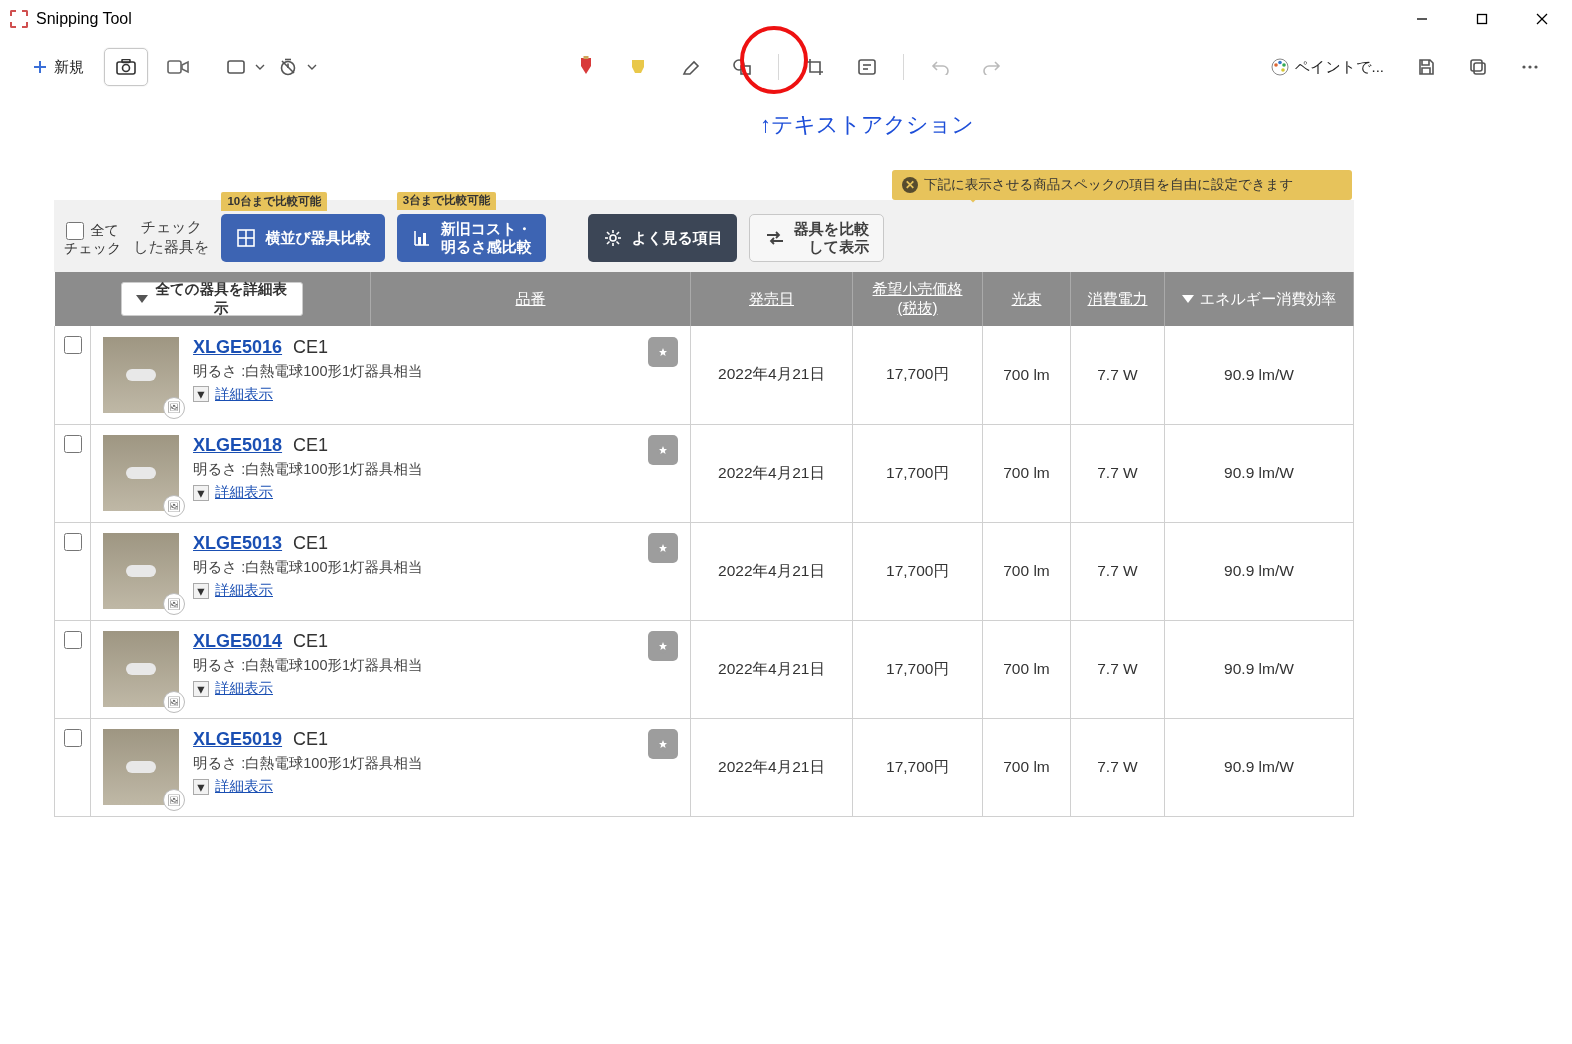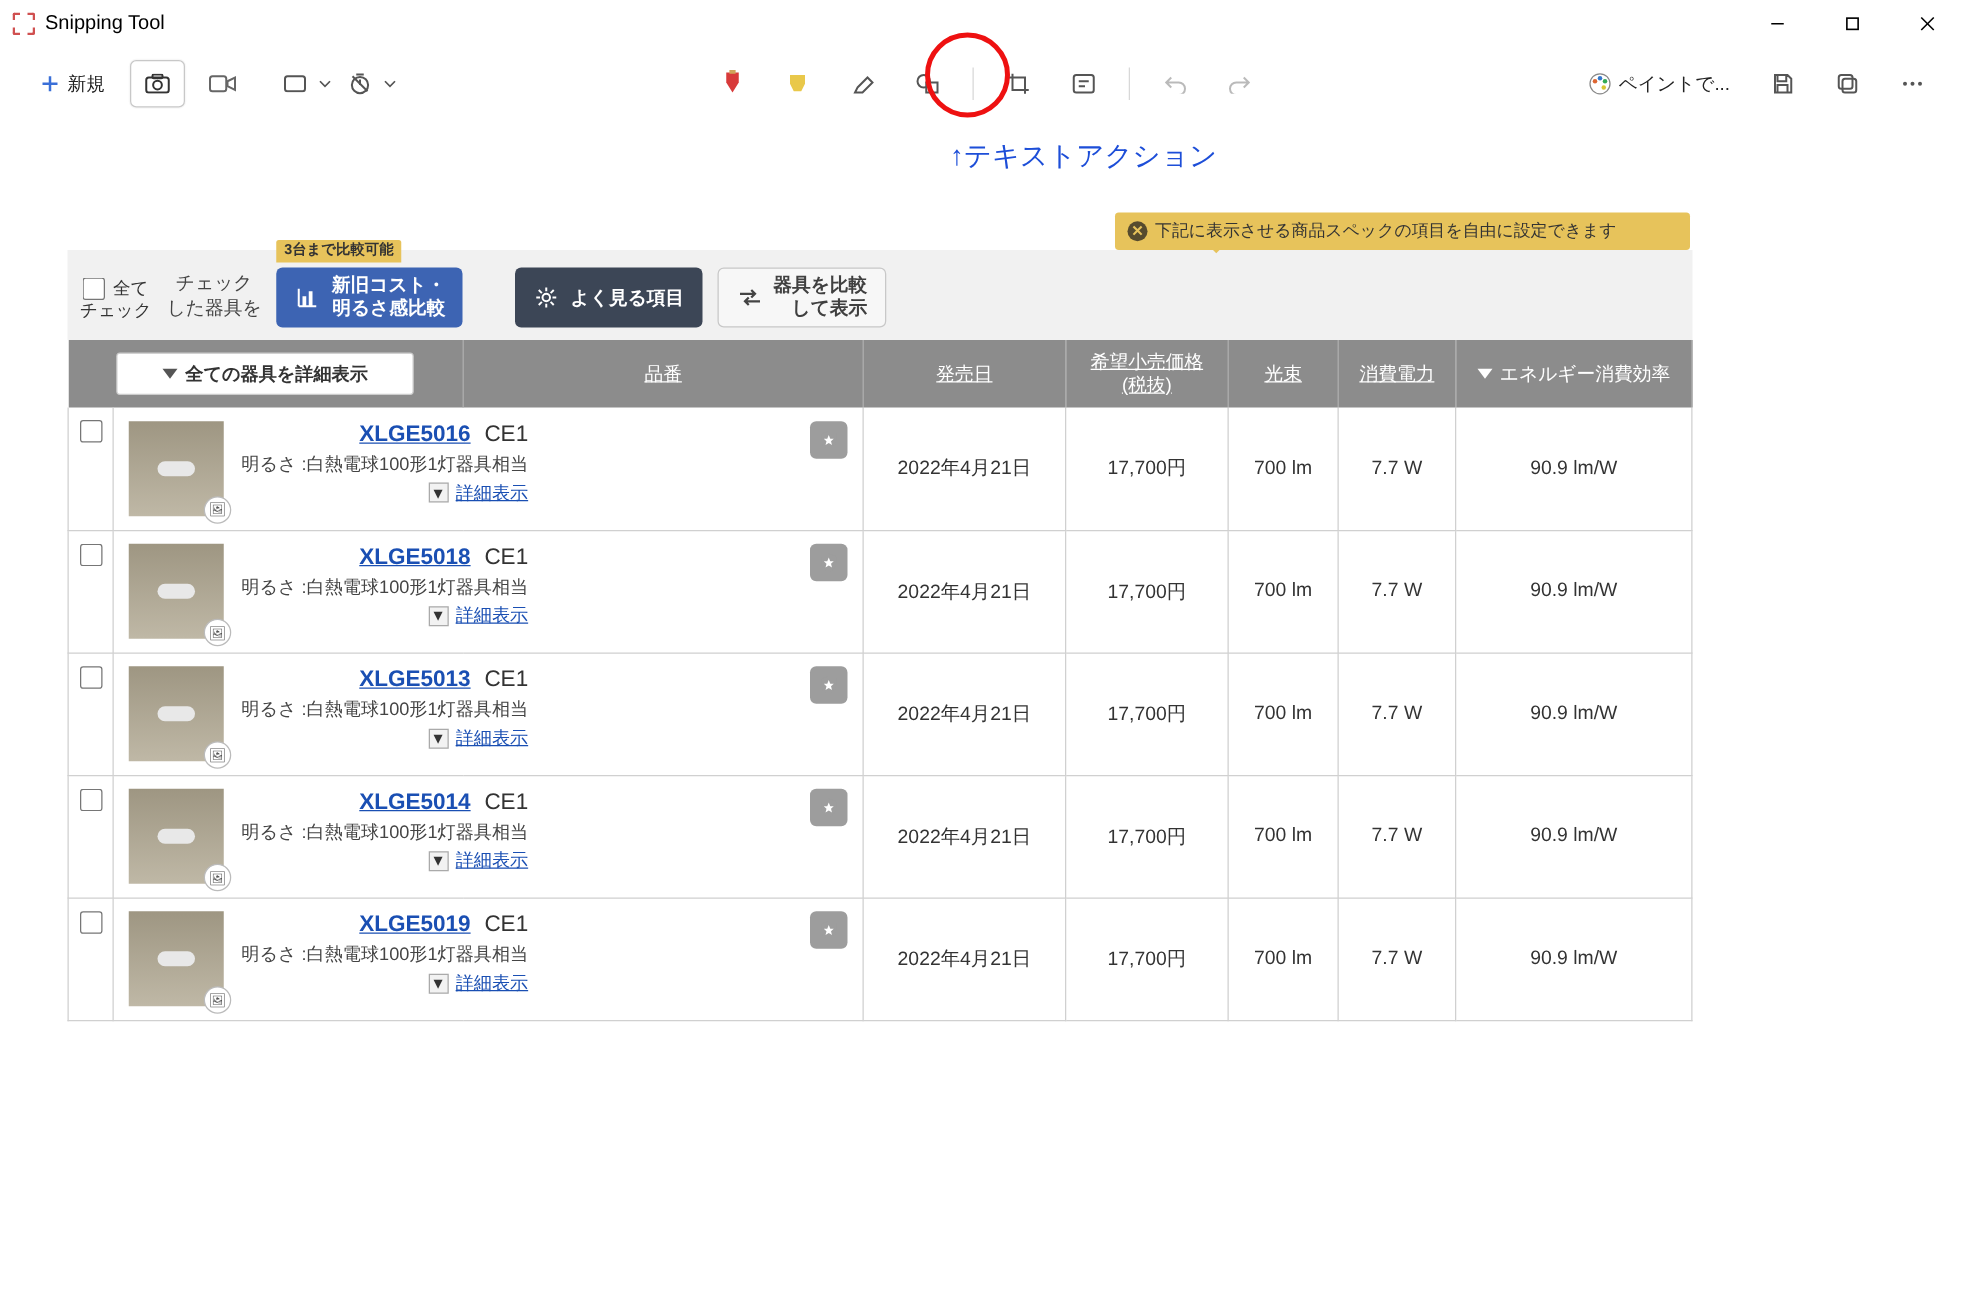--- a/index.html
+++ b/index.html
@@ -45,35 +45,35 @@
     .pill.gray  { background:#f7f7f7; border:1px solid #c8c8c8; color:#404040; }
     .pill .badge { position:absolute; top:-22px; left:0; background:#e7c35b; color:#333; font-size:11.5px; font-weight:600; padding:2px 6px; border-radius:2px 2px 0 0; }
     .pill .ic { width:22px; height:22px; display:flex; align-items:center; justify-content:center; }
     .pill.two-line { line-height:1.2; text-align:right; }
     .pill .red-sq { width:22px; height:22px; background:#cc2b2b; display:flex; align-items:center; justify-content:center; }
 
     
     .tbl { width:100%; border-collapse:collapse; margin-top:0; table-layout:fixed; }
     .tbl th { background:#8c8c8c; color:#fff; font-size:15px; font-weight:500; height:54px; border-right:1px solid #aaa; }
     .tbl th .in { display:flex; align-items:center; justify-content:center; height:100%; gap:6px; }
-    .th-btn { background:#fff; color:#333; border:1px solid #ccc; border-radius:3px; height:34px; display:flex; align-items:center; gap:6px; padding:0 14px; font-weight:600; font-size:14.5px; margin:0 auto; width:238px; justify-content:center; }
+    .th-btn { background:#fff; color:#333; border:1px solid #ccc; border-radius:3px; height:34px; display:flex; align-items:center; gap:6px; padding:0 14px; font-weight:600; font-size:14.5px; margin:0 auto; width:182px; }
     .ul { text-decoration:underline; }
     .down-tri { width:0; height:0; border-left:6px solid transparent; border-right:6px solid transparent; border-top:8px solid #fff; }
     .down-tri.dark { border-top-color:#555; }
 
     .tbl td { border-bottom:1px solid #d0d0d0; border-right:1px solid #d0d0d0; font-size:15.5px; color:#333; text-align:center; height:98px; vertical-align:middle; }
     .tbl tr td:first-child { border-left:1px solid #d0d0d0; }
     .tbl td.cell-check { width:36px; vertical-align:top; padding-top:10px; }
     .tbl td.cell-check input{ width:18px; height:18px; }
     .tbl td.cell-main { text-align:left; padding:8px 12px; }
     .row-main { display:flex; gap:14px; }
     .thumb { width:76px; height:76px; background:linear-gradient(#9e9682,#bfb8a6); position:relative; flex-shrink:0; }
     .thumb::after { content:""; position:absolute; left:50%; top:50%; width:30px; height:12px; background:#e8e8e8; border-radius:8px; transform:translate(-50%,-50%); }
     .thumb .pic-ic { position:absolute; right:-6px; bottom:-6px; width:22px; height:22px; border-radius:50%; background:#fff; border:1px solid #bbb; display:flex; align-items:center; justify-content:center; font-size:11px; color:#555; }
-    .info { display:flex; flex-direction:column; gap:4px;align-items:flex-end; }
+    .info { display:flex; flex-direction:column; gap:4px; }
     .model { font-size:18px; }
     .model a { color:#1a4fb3; font-weight:700; text-decoration:underline; }
     .model .suffix { color:#333; margin-left:6px; }
     .bright { font-size:14.5px; color:#444; }
     .detail { display:flex; align-items:center; gap:6px; font-size:14.5px; }
     .detail .dd { width:16px; height:16px; border:1px solid #aaa; background:#f2f2f2; display:flex; align-items:center; justify-content:center; }
     .detail a { color:#1a4fb3; text-decoration:underline; }
     .star-btn { width:30px; height:30px; background:#9d9d9d; border-radius:5px; display:flex; align-items:center; justify-content:center; color:#fff; margin-left:auto; align-self:flex-start; }
     .star-btn svg { fill:#fff; }
   </style>
@@ -243,20 +243,31 @@
     <div class="check-all">
       <label>
           <input type="checkbox" style="">
         <span>全て</span>
         </label>
       <span>チェック</span>
     </div>
     <div class="lead-text">
       <div>チェック</div>
       <div>した器具を</div>
+    </div>
+    <div class="pill blue">
+      <span class="badge">10台まで比較可能</span>
+      <span class="ic">
+          <svg width="18" height="18">
+            <rect x="1" y="1" width="16" height="16" fill="none" stroke="#fff" stroke-width="1.6"></rect>
+            <line x1="1" y1="9" x2="17" y2="9" stroke="#fff" stroke-width="1.6"></line>
+            <line x1="9" y1="1" x2="9" y2="17" stroke="#fff" stroke-width="1.6"></line>
+          </svg>
+        </span>
+      <span>横並び器具比較</span>
     </div>
     <div class="pill blue two-line">
       <span class="badge">3台まで比較可能</span>
       <span class="ic">
           <svg width="18" height="18">
             <line x1="2" y1="16" x2="2" y2="2" stroke="#fff" stroke-width="1.6"></line>
             <line x1="2" y1="16" x2="16" y2="16" stroke="#fff" stroke-width="1.6"></line>
             <rect x="5" y="8" width="3" height="8" fill="#fff"></rect>
             <rect x="10" y="4" width="3" height="12" fill="#fff"></rect>
           </svg>

